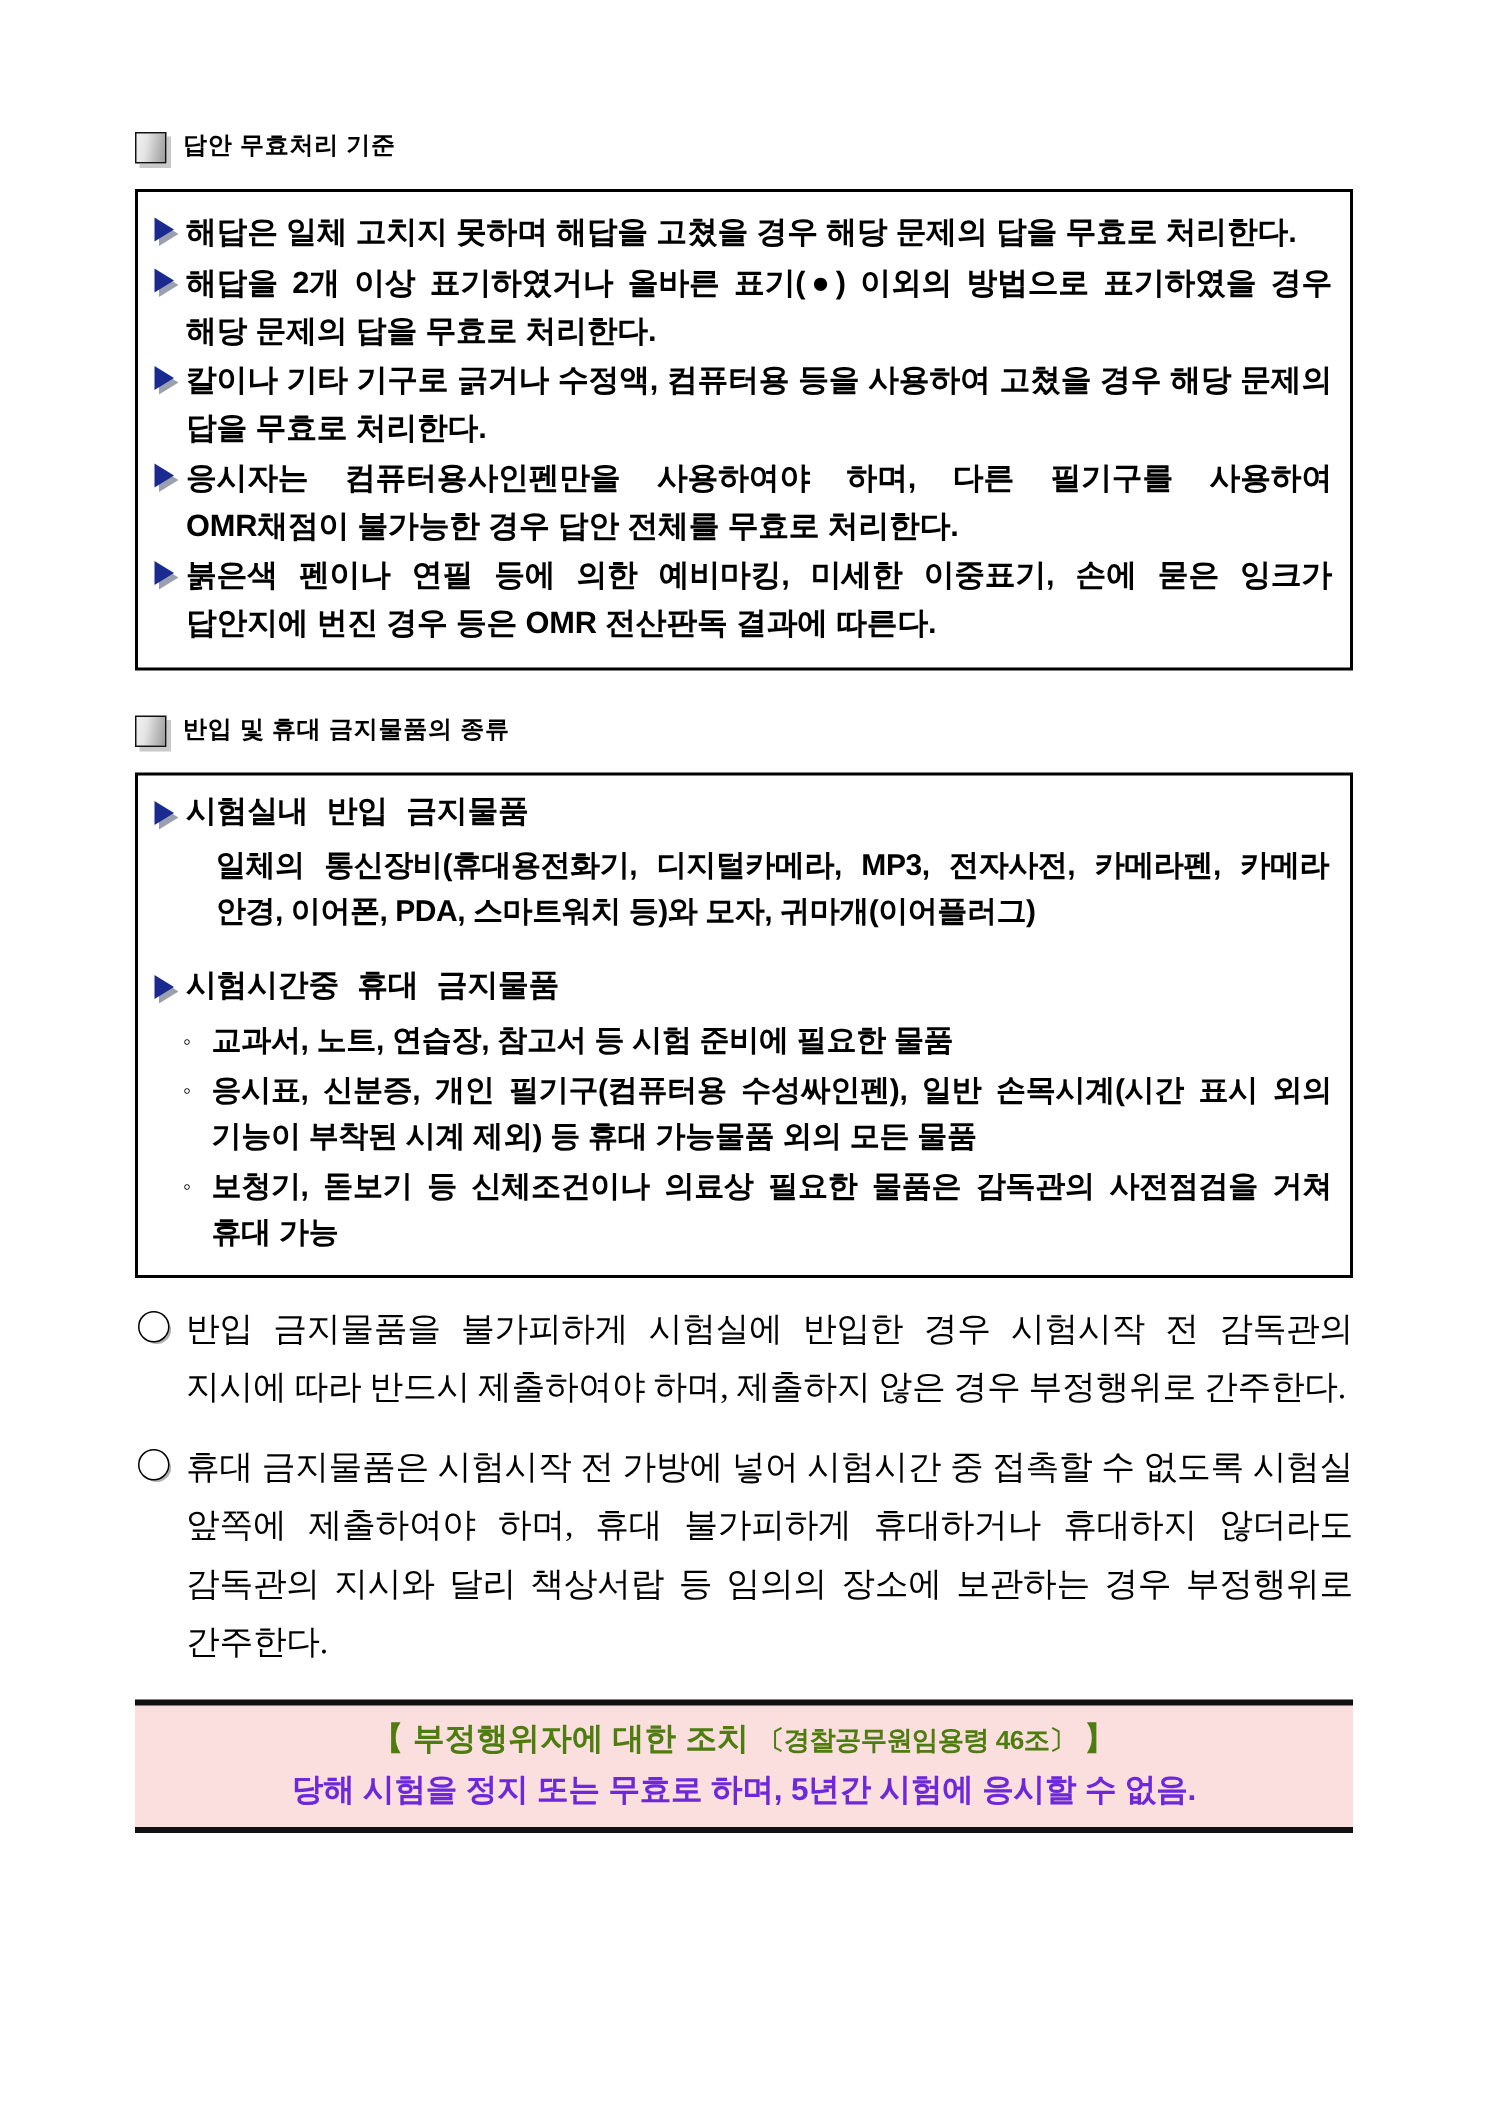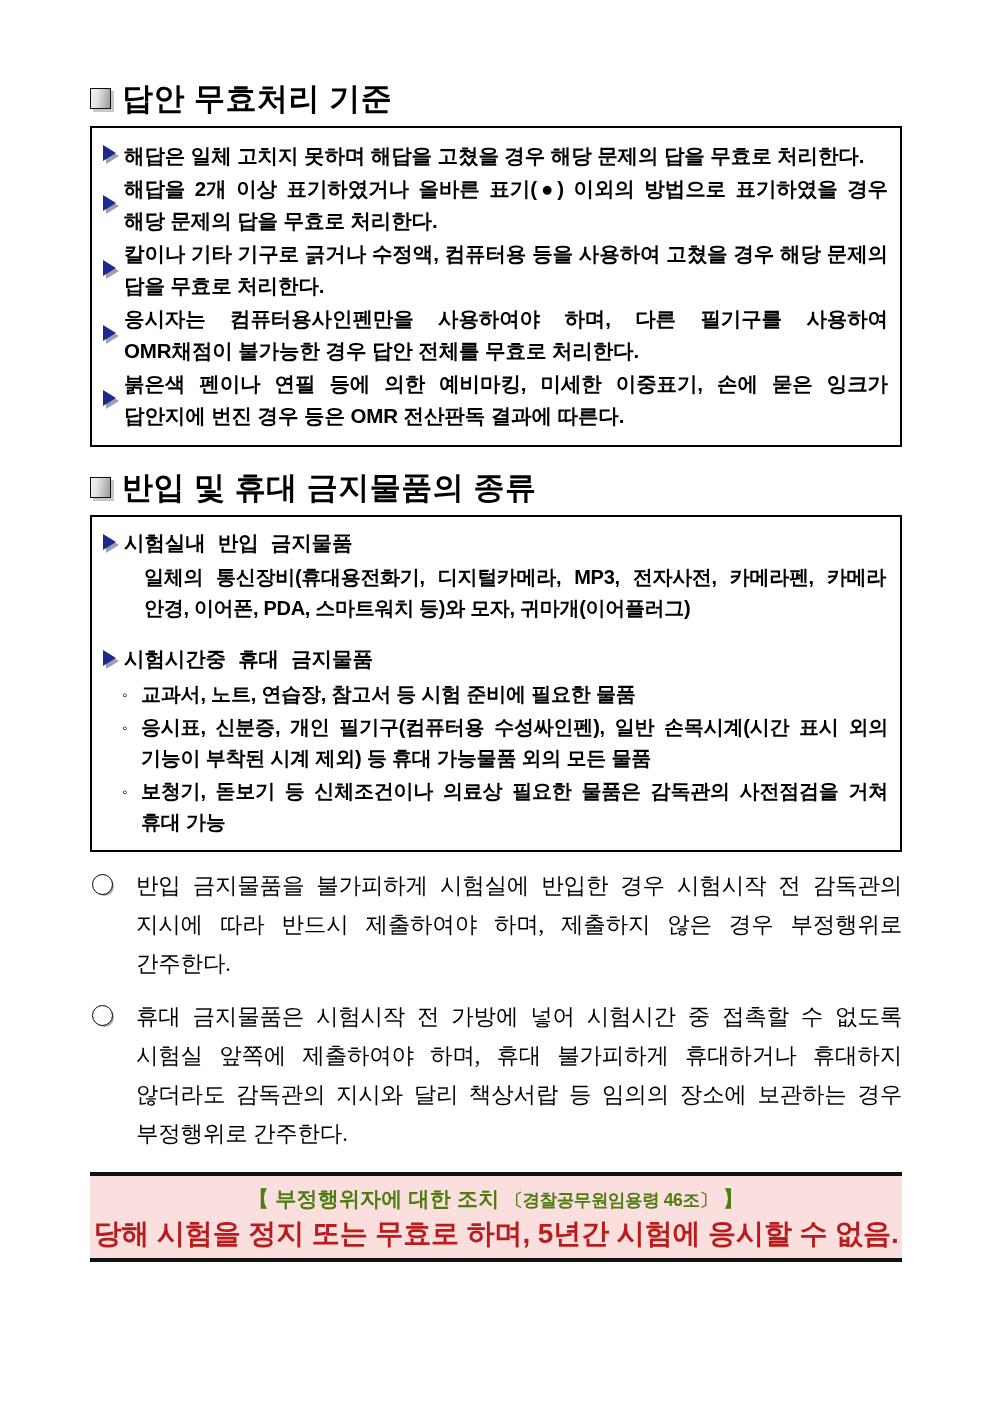--- a/index.html
+++ b/index.html
@@ -35,41 +35,41 @@
   .heading-square {
     width: 21px;
     height: 21px;
     flex: 0 0 auto;
     border: 1.5px solid #111111;
     background: linear-gradient(100deg, #f2f2f2 0%, #e4e4e4 35%, #9a9a9a 100%);
     box-shadow: 3px 3px 0 0 #c9c9c9;
     box-sizing: border-box;
   }
   .heading-text {
-    font-size: 31px;
+    font-size: 16px;
     font-weight: 700;
     letter-spacing: 0.5px;
     line-height: 1;
     white-space: nowrap;
   }
 
   
   .box {
     border: 2.5px solid #000000;
     box-sizing: border-box;
     padding: 11px 12px 12px 8px;
     background: #ffffff;
   }
   #box-rules { margin-top: 8px; }
   #box-items { margin-top: 8px; }
 
   
   .tri-item {
     display: flex;
-    align-items: center;
+    align-items: flex-start;
     margin-bottom: 1px;
   }
   .tri-icon {
     flex: 0 0 auto;
     width: 24px;
     height: 30px;
     position: relative;
     margin-top: 3px;
   }
   .tri-icon::before {
@@ -154,21 +154,20 @@
     display: block;
     font-weight: 700;
     letter-spacing: -0.2px;
   }
 
   
   .ring-item {
     display: flex;
     align-items: flex-start;
     margin-top: 14px;
-    gap: 12px;
   }
   .ring-icon {
     flex: 0 0 auto;
     width: 34px;
     height: 34px;
     position: relative;
     margin-top: 6px;
   }
   .ring-icon::before {
     content: "";
@@ -215,22 +214,22 @@
     font-weight: 700;
     line-height: 33px;
     letter-spacing: 0.2px;
     white-space: nowrap;
   }
   .warn-title .law {
     font-size: 17.5px;
     letter-spacing: -0.4px;
   }
   .warn-sub {
-    color: #b91c1c;
-    font-size: 28px;
+    color: #6d28d9;
+    font-size: 21px;
     font-weight: 700;
     line-height: 33px;
     letter-spacing: -0.1px;
     white-space: nowrap;
   }
 
   .spacer-top { height: 78px; }
   .gap-sections { height: 20px; }
 </style>
 </head>

